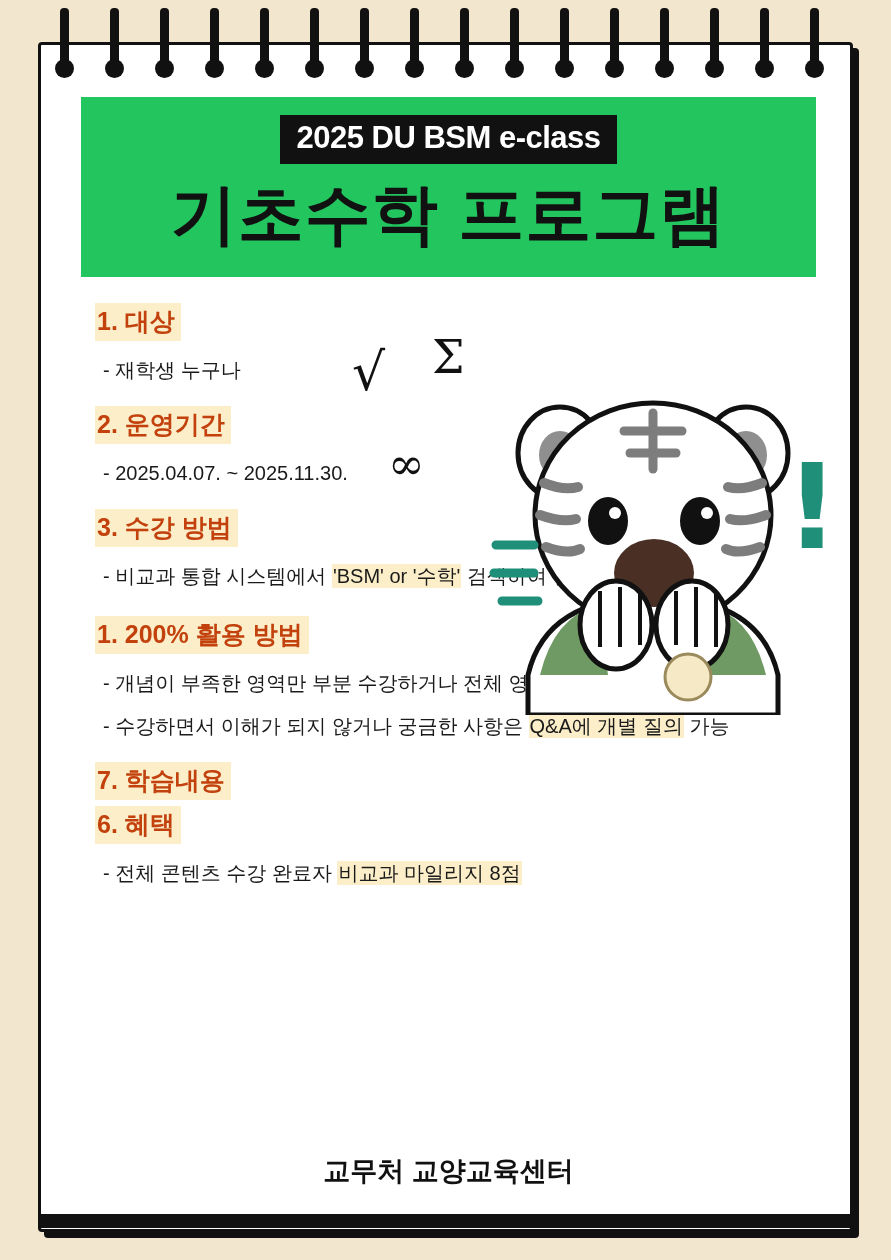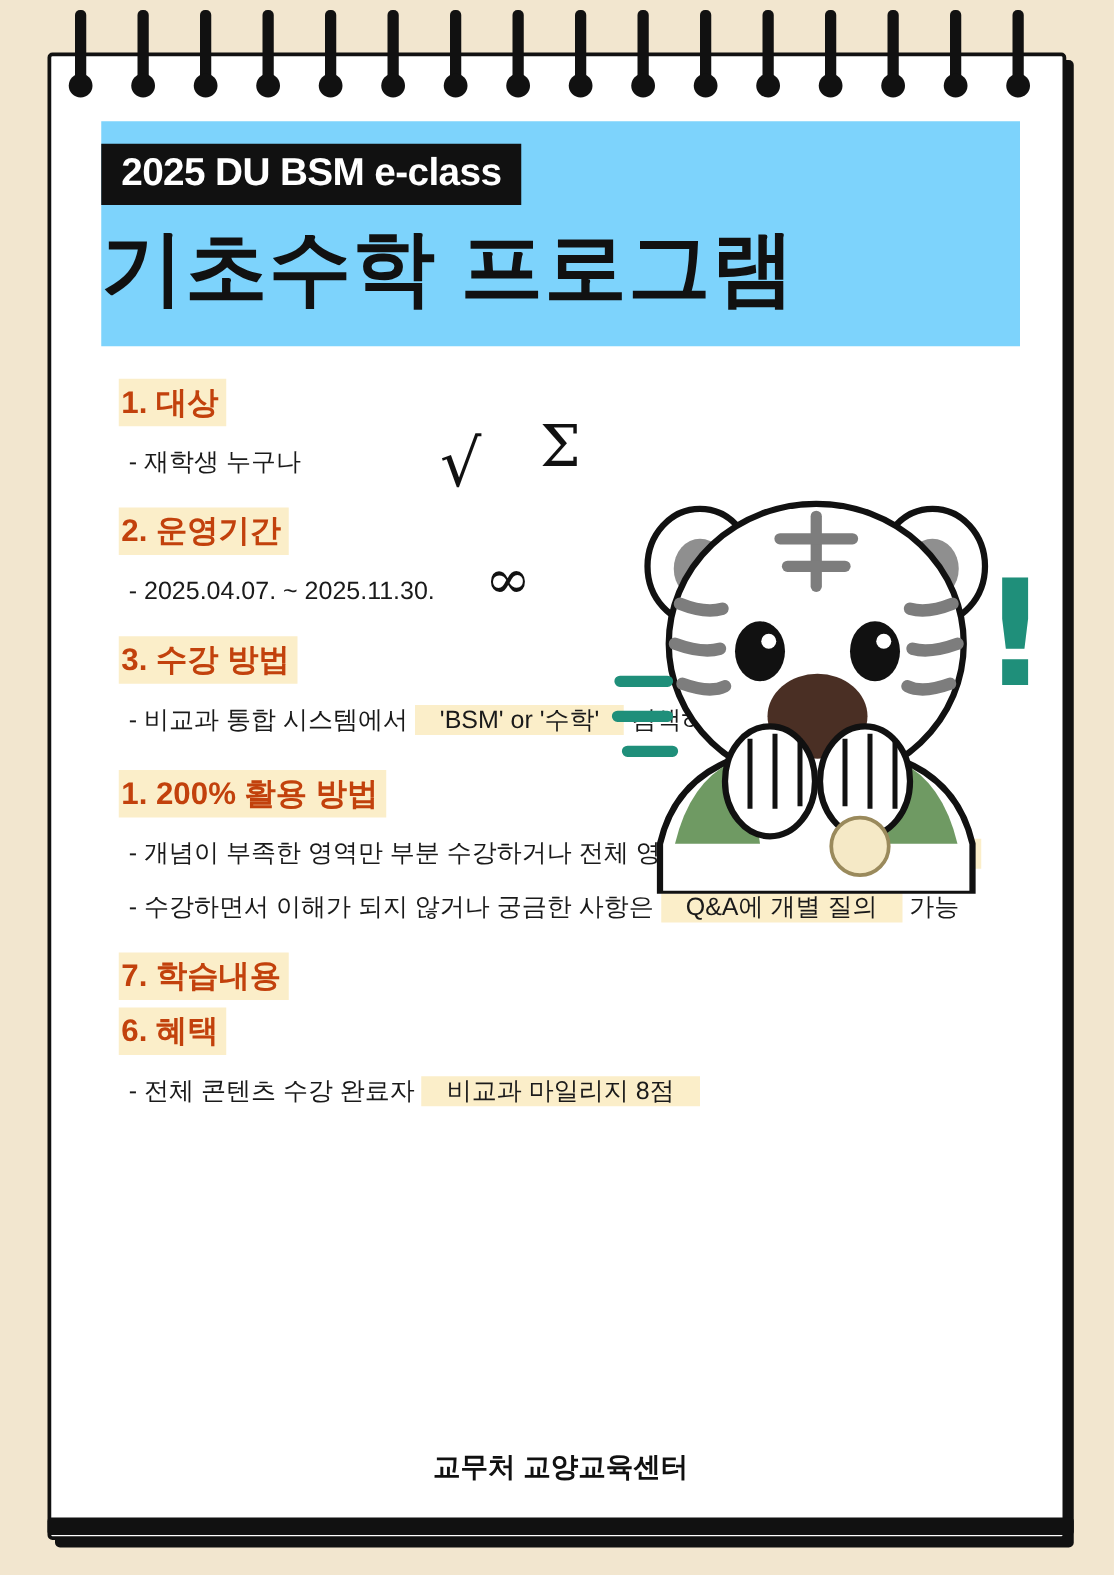--- a/index.html
+++ b/index.html
@@ -60,22 +60,23 @@
   .content {
     position: absolute;
     left: 0; top: 0;
     width: 815px; height: 1190px;
     padding: 52px 40px 0 40px;
   }
 
   .title-band {
     position: relative;
     width: 735px;
-    background: #7dd3fc;
+    background: #22c55e;
     padding: 18px 0 28px 0;
+    text-align: center;
   }
   .kicker {
     display: inline-block;
     background: #111111;
     color: #ffffff;
     font-size: 31px;
     font-weight: bold;
     letter-spacing: -0.5px;
     padding: 5px 16px 8px 16px;
   }
@@ -106,29 +107,29 @@
     padding: 2px 6px 3px 2px;
     margin-bottom: 6px;
   }
   .sec-body {
     font-size: 20px;
     color: #1a1a1a;
     line-height: 1.55;
     margin: 8px 0 20px 8px;
     white-space: nowrap;
   }
-  .sec-body .hl { background: #fbeec9; padding: 1px 20px; }
+  .sec-body .hl { background: #fbeec9; padding: 1px 1px; }
   .gap-lg { margin-bottom: 24px; }
 
   .footer {
     position: absolute;
     left: 0; right: 0;
     bottom: 46px;
     text-align: center;
-    font-size: 22px;
+    font-size: 27px;
     font-weight: bold;
     color: #111111;
   }
 
   
   .pad-base {
     position: absolute;
     left: 38px; top: 1214px;
     width: 821px; height: 14px;
     background: #111111;

